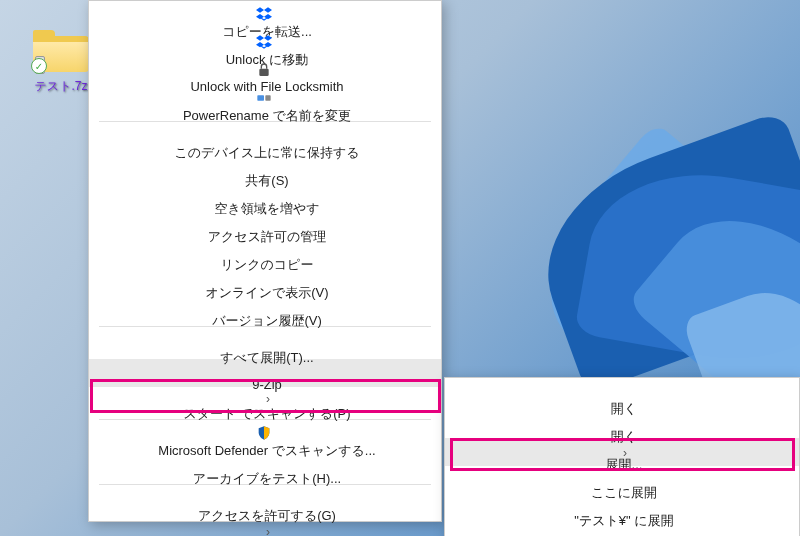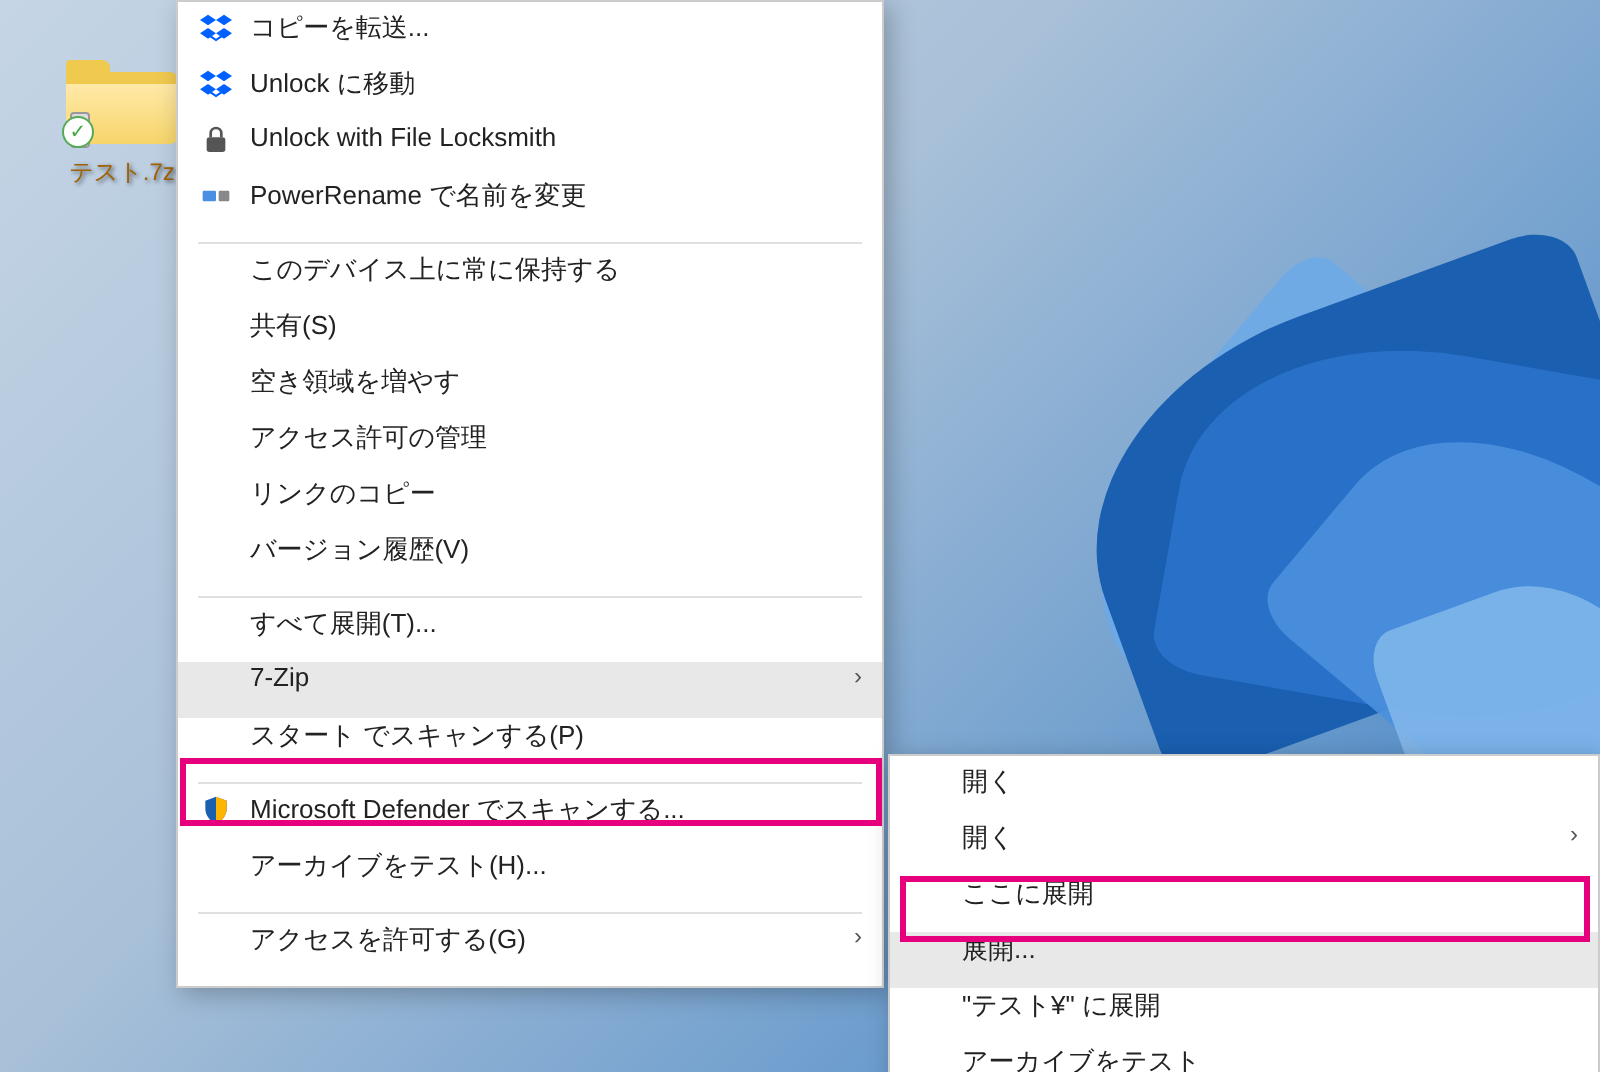--- a/index.html
+++ b/index.html
@@ -82,43 +82,45 @@
       background: #fff;
       border-radius: 50%;
       border: 1px solid #5a5;
       display: flex;
       align-items: center;
       justify-content: center;
       color: #4a4;
       font-size: 10px;
     }
     .icon-label {
-      color: #a16207;
+      color: #6d28d9;
       font-size: 12px;
       margin-top: 6px;
       text-shadow: 1px 1px 2px rgba(0,0,0,.6);
       white-space: nowrap;
     }
 
     .context-menu {
       position: absolute;
       background: #fff;
       border: 1px solid #ccc;
       box-shadow: 3px 3px 12px rgba(0,0,0,.25);
       padding: 4px 0;
     }
     .main-menu { left: 88px; top: 0; width: 354px; }
     .sub-menu { left: 444px; top: 377px; width: 356px; }
 
     .menu-item {
       display: flex;
+      align-items: center;
       height: 28px;
       padding: 0 10px 0 8px;
       color: #222;
       white-space: nowrap;
+      flex-direction: column;
     }
     .menu-item.highlighted { background: #e8e8e8; }
     .icon-slot {
       width: 22px;
       height: 18px;
       display: flex;
       align-items: center;
       justify-content: center;
       flex-shrink: 0;
     }
@@ -229,32 +231,37 @@
       <span class="label">アクセス許可の管理</span>
       <span class="arrow"></span>
     </div>
     <div class="menu-item">
       <span class="icon-slot"></span>
       <span class="label">リンクのコピー</span>
       <span class="arrow"></span>
     </div>
     <div class="menu-item">
       <span class="icon-slot"></span>
+      <span class="label">オンラインで表示(V)</span>
+      <span class="arrow"></span>
+    </div>
+    <div class="menu-item">
+      <span class="icon-slot"></span>
       <span class="label">バージョン履歴(V)</span>
       <span class="arrow"></span>
     </div>
     <div class="separator"></div>
     <div class="menu-item">
       <span class="icon-slot"></span>
       <span class="label">すべて展開(T)...</span>
       <span class="arrow"></span>
     </div>
     <div class="menu-item highlighted">
       <span class="icon-slot"></span>
-      <span class="label">7-Zip</span>
+      <span class="label">9-Zip</span>
       <span class="arrow">›</span>
     </div>
     <div class="menu-item">
       <span class="icon-slot"></span>
       <span class="label">スタート でスキャンする(P)</span>
       <span class="arrow"></span>
     </div>
     <div class="separator"></div>
     <div class="menu-item">
       <span class="icon-slot">
@@ -282,28 +289,28 @@
     <div class="menu-item">
       <span class="icon-slot"></span>
       <span class="label">開く</span>
       <span class="arrow"></span>
     </div>
     <div class="menu-item">
       <span class="icon-slot"></span>
       <span class="label">開く</span>
       <span class="arrow">›</span>
     </div>
+    <div class="menu-item highlighted">
+      <span class="icon-slot"></span>
+      <span class="label">展開...</span>
+      <span class="arrow"></span>
+    </div>
     <div class="menu-item">
       <span class="icon-slot"></span>
       <span class="label">ここに展開</span>
-      <span class="arrow"></span>
-    </div>
-    <div class="menu-item highlighted">
-      <span class="icon-slot"></span>
-      <span class="label">展開...</span>
       <span class="arrow"></span>
     </div>
     <div class="menu-item">
       <span class="icon-slot"></span>
       <span class="label">"テスト¥" に展開</span>
       <span class="arrow"></span>
     </div>
     <div class="menu-item">
       <span class="icon-slot"></span>
       <span class="label">アーカイブをテスト</span>

